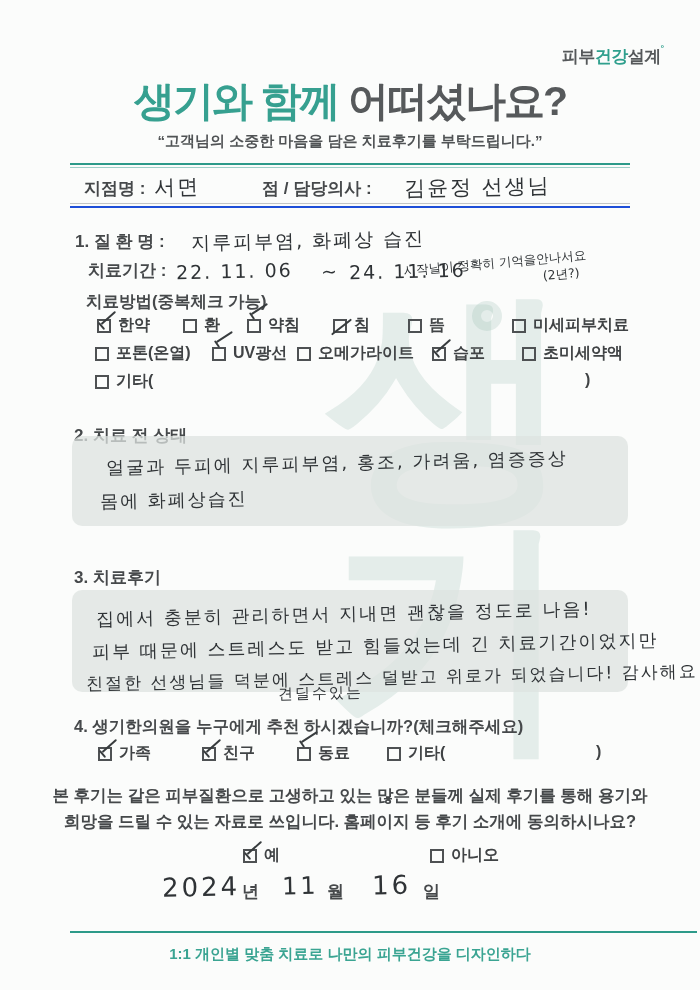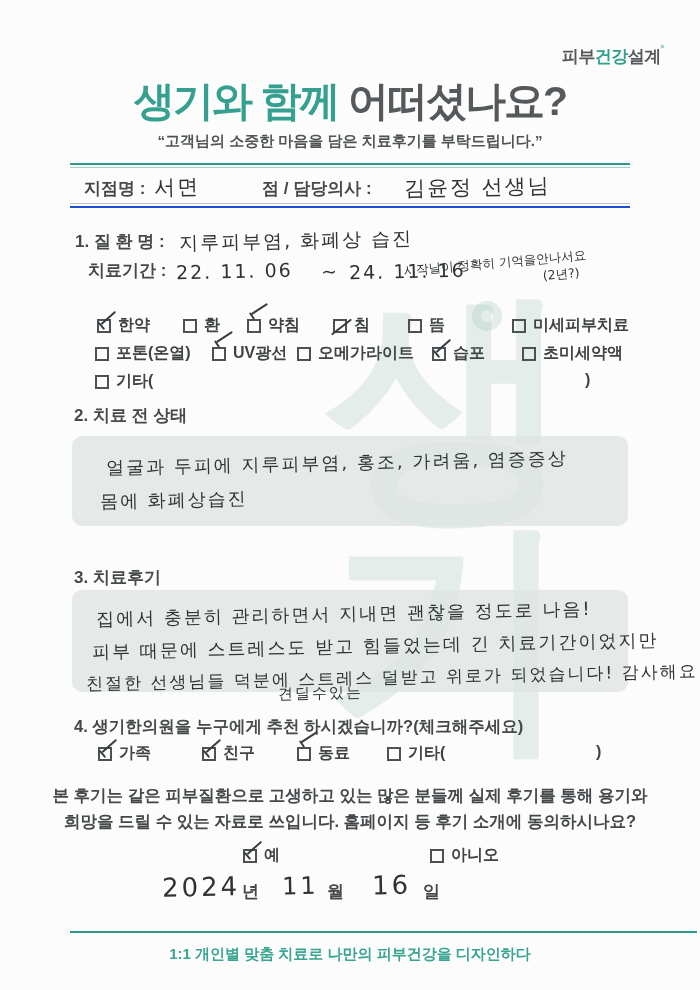--- a/index.html
+++ b/index.html
@@ -42,21 +42,21 @@
   .info-band .hv  { position:absolute; top:8px; white-space:nowrap; }
 
   
   .hand {
     font-family:"DejaVu Sans", sans-serif; color:#2f3336; font-weight:400;
     letter-spacing:2px; transform:rotate(-1.2deg); white-space:nowrap;
   }
 
   .plabel { font-size:17px; font-weight:700; color:#46494b; white-space:nowrap; }
 
-  .disease-row { top:228px; left:75px; display:flex; align-items:center; gap:14px; }
+  .disease-row { top:228px; left:75px; display:flex; align-items:center; gap:26px; }
   .disease-row .hand { font-size:19px; }
   .period-row  { top:259px; left:88px; display:flex; align-items:center; }
   .period-row .hand { font-size:19px; }
   .p-start { margin-left:10px; }
   .p-tilde { margin-left:28px; }
   .p-end   { margin-left:10px; }
   .period-note { top:252px; left:404px; width:230px; font-size:12.5px; letter-spacing:0; transform:rotate(-5deg); line-height:17px; }
   .period-note .l2 { text-align:right; padding-right:55px; }
   .methods-label { top:291px; left:86px; font-size:16.5px; }
 
@@ -122,20 +122,21 @@
   <div class="abs period-row z">
     <span class="plabel">치료기간 :</span>
     <span class="hand p-start">22. 11. 06</span>
     <span class="hand p-tilde">~</span>
     <span class="hand p-end">24. 11. 16</span>
   </div>
   <div class="abs period-note hand z">
     <div class="l1">시작날이 정확히 기억을안나서요</div>
     <div class="l2">(2년?)</div>
   </div>
+  <div class="abs methods-label plabel z">치료방법(중복체크 가능)</div>
 
   <div class="cbi z" style="top:315px; left:97px">
       <span class="cb mark-check"></span>
       <span>한약</span>
     </div>
   <div class="cbi z" style="top:315px; left:183px">
       <span class="cb"></span>
       <span>환</span>
     </div>
   <div class="cbi z" style="top:315px; left:247px">
@@ -175,21 +176,21 @@
       <span class="cb"></span>
       <span>초미세약액</span>
     </div>
 
   <div class="cbi z" style="top:371px; left:95px">
       <span class="cb"></span>
       <span>기타(</span>
     </div>
   <span class="paren-close z" style="top:371px; left:585px">)</span>
 
-  <div class="abs sec-label z" style="top:404px; left:74px">2. 치료 전 상태</div>
+  <div class="abs sec-label z" style="top:424px; left:74px">2. 치료 전 상태</div>
   <div class="gbox z" style="top:436px; height:90px">
     <span class="hand" style="top:15px; left:34px">얼굴과 두피에 지루피부염, 홍조, 가려움, 염증증상</span>
     <span class="hand" style="top:52px; left:28px">몸에 화폐상습진</span>
   </div>
 
   <div class="abs sec-label z" style="top:566px; left:74px">3. 치료후기</div>
   <div class="gbox z" style="top:590px; height:102px">
     <span class="hand" style="top:12px; left:24px">집에서 충분히 관리하면서 지내면 괜찮을 정도로 나음!</span>
     <span class="hand" style="top:44px; left:20px">피부 때문에 스트레스도 받고 힘들었는데 긴 치료기간이었지만</span>
     <span class="hand" style="top:76px; left:14px; font-size:17px">친절한 선생님들 덕분에 스트레스 덜받고 위로가 되었습니다! 감사해요!</span>

